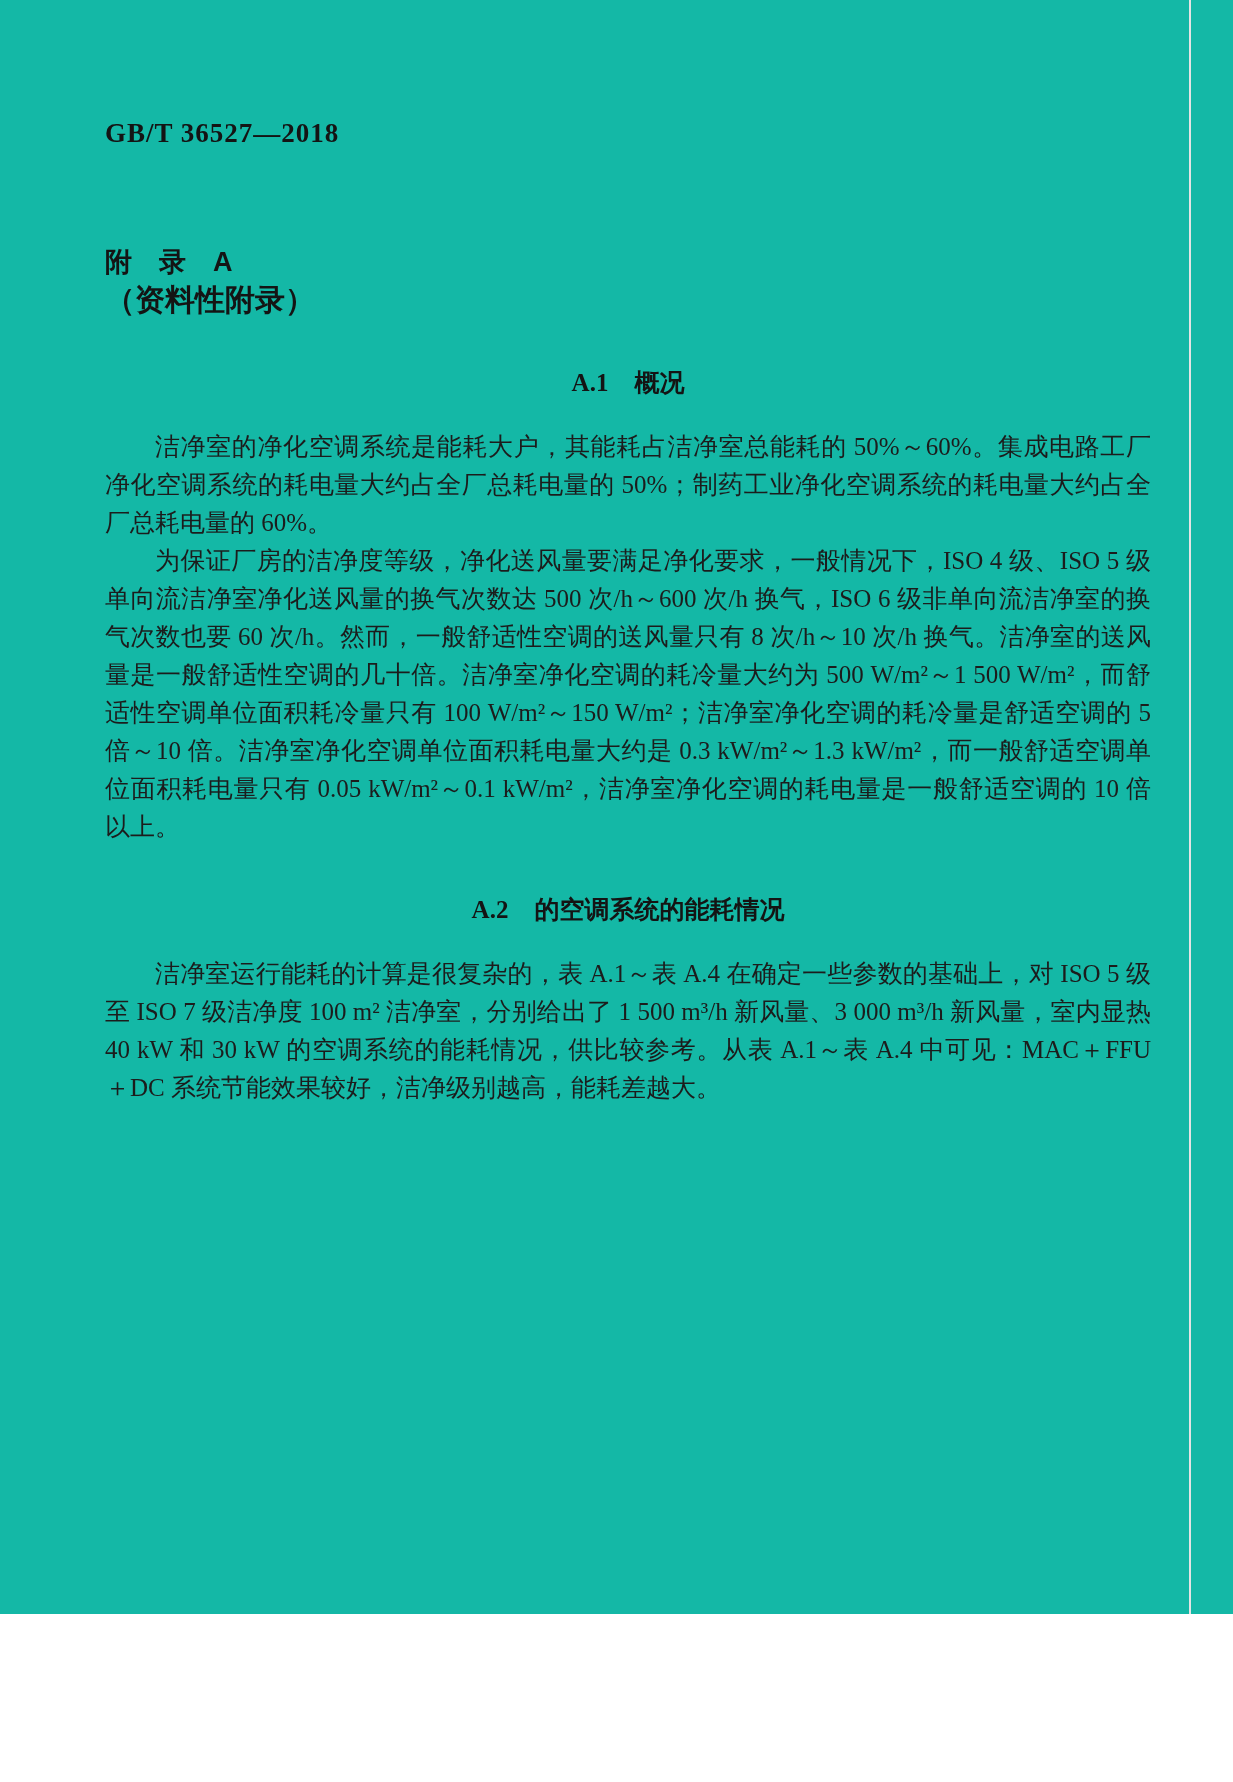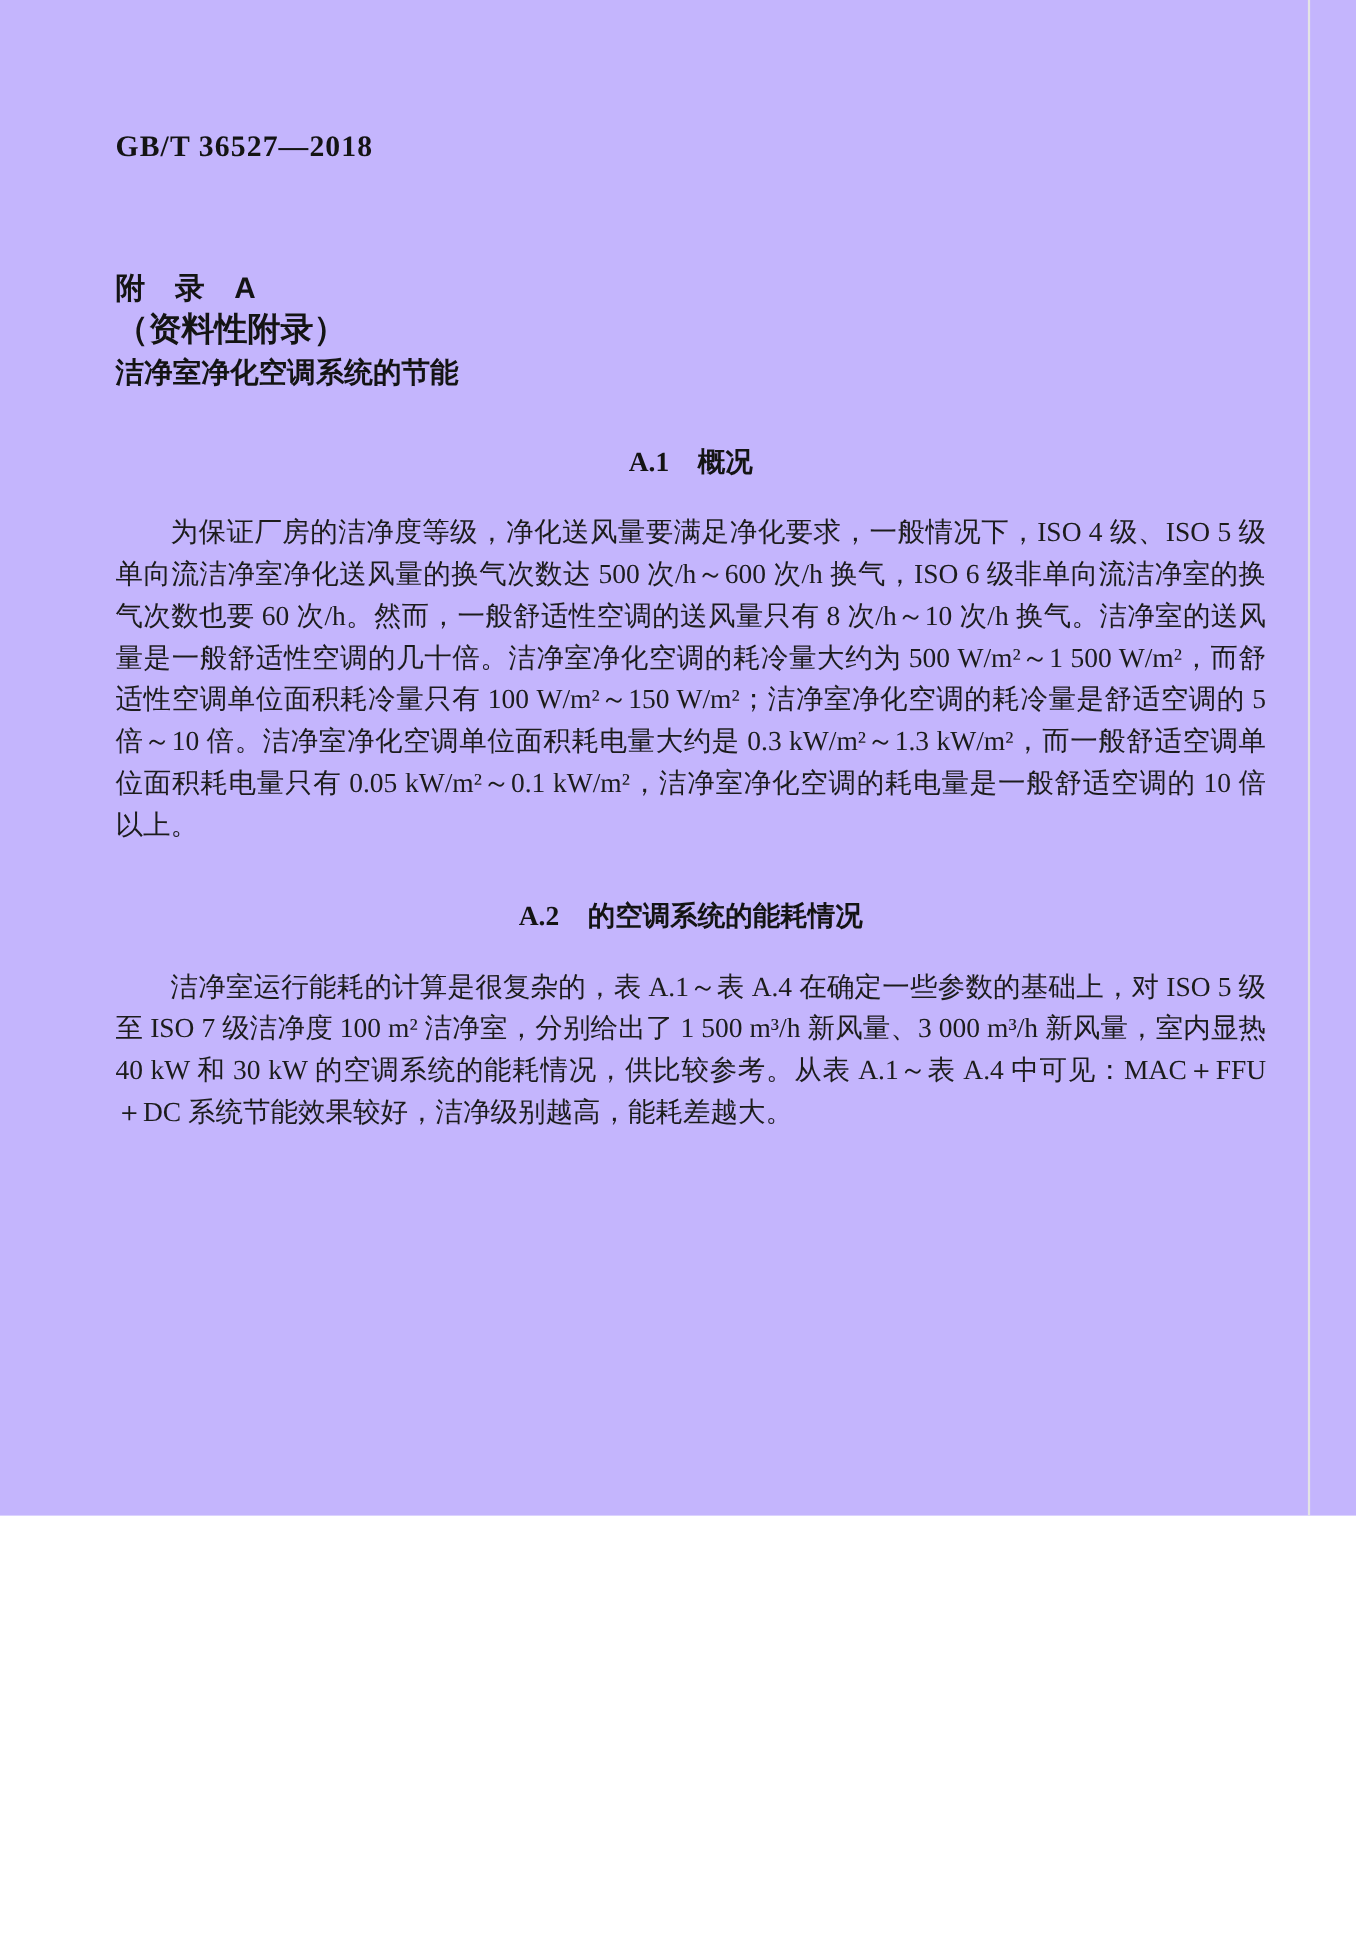--- a/index.html
+++ b/index.html
@@ -3,22 +3,22 @@
 <meta charset="utf-8">
 <style>
   html, body {
     margin: 0;
     padding: 0;
     background: #ffffff;
   }
   .page {
     position: relative;
     width: 1233px;
-    height: 1378px;
-    background: #c4b5fd;
+    height: 1614px;
+    background: #14b8a6;
     overflow: hidden;
     color: #1c1c1c;
     font-family: "Liberation Serif", "DejaVu Serif", serif;
   }
   
   .edge-right {
     position: absolute;
     left: 1189px; top: 0;
     width: 2px; height: 1782px;
     background: #e4e4e4;
@@ -103,27 +103,27 @@
 
 <div class="page">
 
   <div class="content">
 
     <div class="doc-code">GB/T 36527—2018</div>
 
     <div class="appendix-title">
       <div class="t1">附　录　A</div>
       <div class="t2">（资料性附录）</div>
-      <div class="t3">洁净室净化空调系统的节能</div>
     </div>
 
     <h2 class="section-heading">
       <span class="sec-no">A.1</span><span>概况</span>
     </h2>
 
+    <p class="body-para">洁净室的净化空调系统是能耗大户，其能耗占洁净室总能耗的 50%～60%。集成电路工厂净化空调系统的耗电量大约占全厂总耗电量的 50%；制药工业净化空调系统的耗电量大约占全厂总耗电量的 60%。</p>
 
     <p class="body-para">为保证厂房的洁净度等级，净化送风量要满足净化要求，一般情况下，ISO 4 级、ISO 5 级单向流洁净室净化送风量的换气次数达 500 次/h～600 次/h 换气，ISO 6 级非单向流洁净室的换气次数也要 60 次/h。然而，一般舒适性空调的送风量只有 8 次/h～10 次/h 换气。洁净室的送风量是一般舒适性空调的几十倍。洁净室净化空调的耗冷量大约为 500 W/m²～1 500 W/m²，而舒适性空调单位面积耗冷量只有 100 W/m²～150 W/m²；洁净室净化空调的耗冷量是舒适空调的 5 倍～10 倍。洁净室净化空调单位面积耗电量大约是 0.3 kW/m²～1.3 kW/m²，而一般舒适空调单位面积耗电量只有 0.05 kW/m²～0.1 kW/m²，洁净室净化空调的耗电量是一般舒适空调的 10 倍以上。</p>
 
     <h2 class="section-heading">
       <span class="sec-no">A.2</span><span>的空调系统的能耗情况</span>
     </h2>
 
     <p class="body-para">洁净室运行能耗的计算是很复杂的，表 A.1～表 A.4 在确定一些参数的基础上，对 ISO 5 级至 ISO 7 级洁净度 100 m² 洁净室，分别给出了 1 500 m³/h 新风量、3 000 m³/h 新风量，室内显热 40 kW 和 30 kW 的空调系统的能耗情况，供比较参考。从表 A.1～表 A.4 中可见：MAC＋FFU＋DC 系统节能效果较好，洁净级别越高，能耗差越大。</p>
 
   </div>

